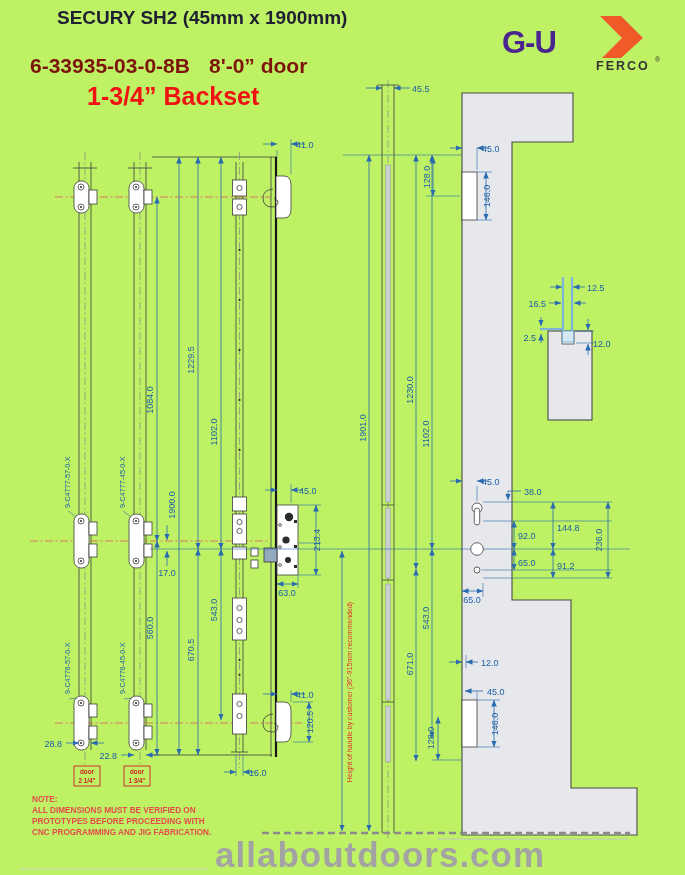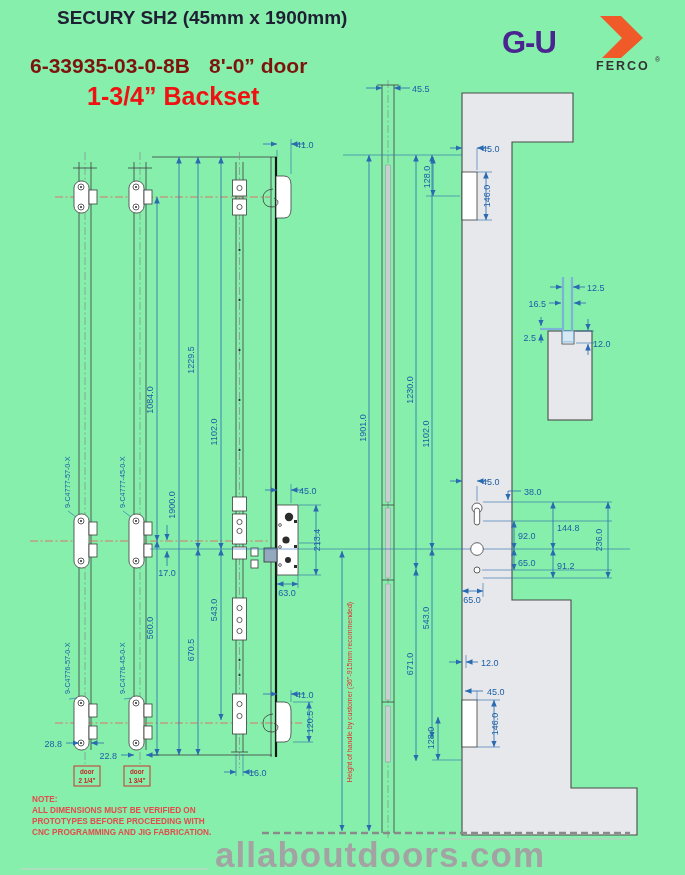--- a/index.html
+++ b/index.html
@@ -1,16 +1,16 @@
 <!DOCTYPE html>
 <html><head>
 <meta charset="utf-8">
 <style>
   html,body{margin:0;padding:0;background:#ffffff;}
-  #page{position:relative;width:685px;height:875px;background:#86efac;overflow:hidden;
+  #page{position:relative;width:685px;height:875px;background:#bef264;overflow:hidden;
         font-family:"Liberation Sans",sans-serif;}
   svg text{font-family:"Liberation Sans",sans-serif;}
   .dl{stroke:#2a6ab0;stroke-width:.8;fill:none;}
   .dlt{stroke:#2a6ab0;stroke-width:.6;fill:none;}
   .dt{fill:#1e5ea8;font-size:9px;}
   .pl{fill:#1e5ea8;font-size:7.2px;}
   .ln{stroke:#3c3c3c;stroke-width:.8;fill:none;}
   .lnt{stroke:#161616;stroke-width:2.2;fill:none;}
   .clg{stroke:#8a8a8a;stroke-width:.7;fill:none;stroke-dasharray:8 2.5 2 2.5;}
   .clr{stroke:#e06a60;stroke-width:.9;fill:none;stroke-dasharray:8 2.5 2 2.5;}

